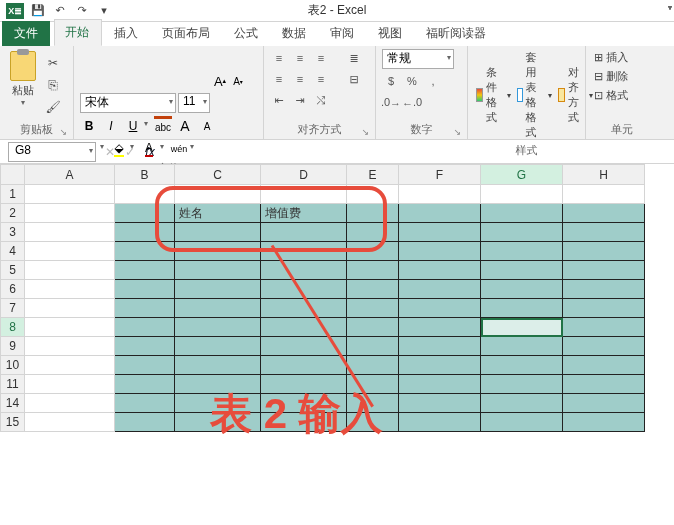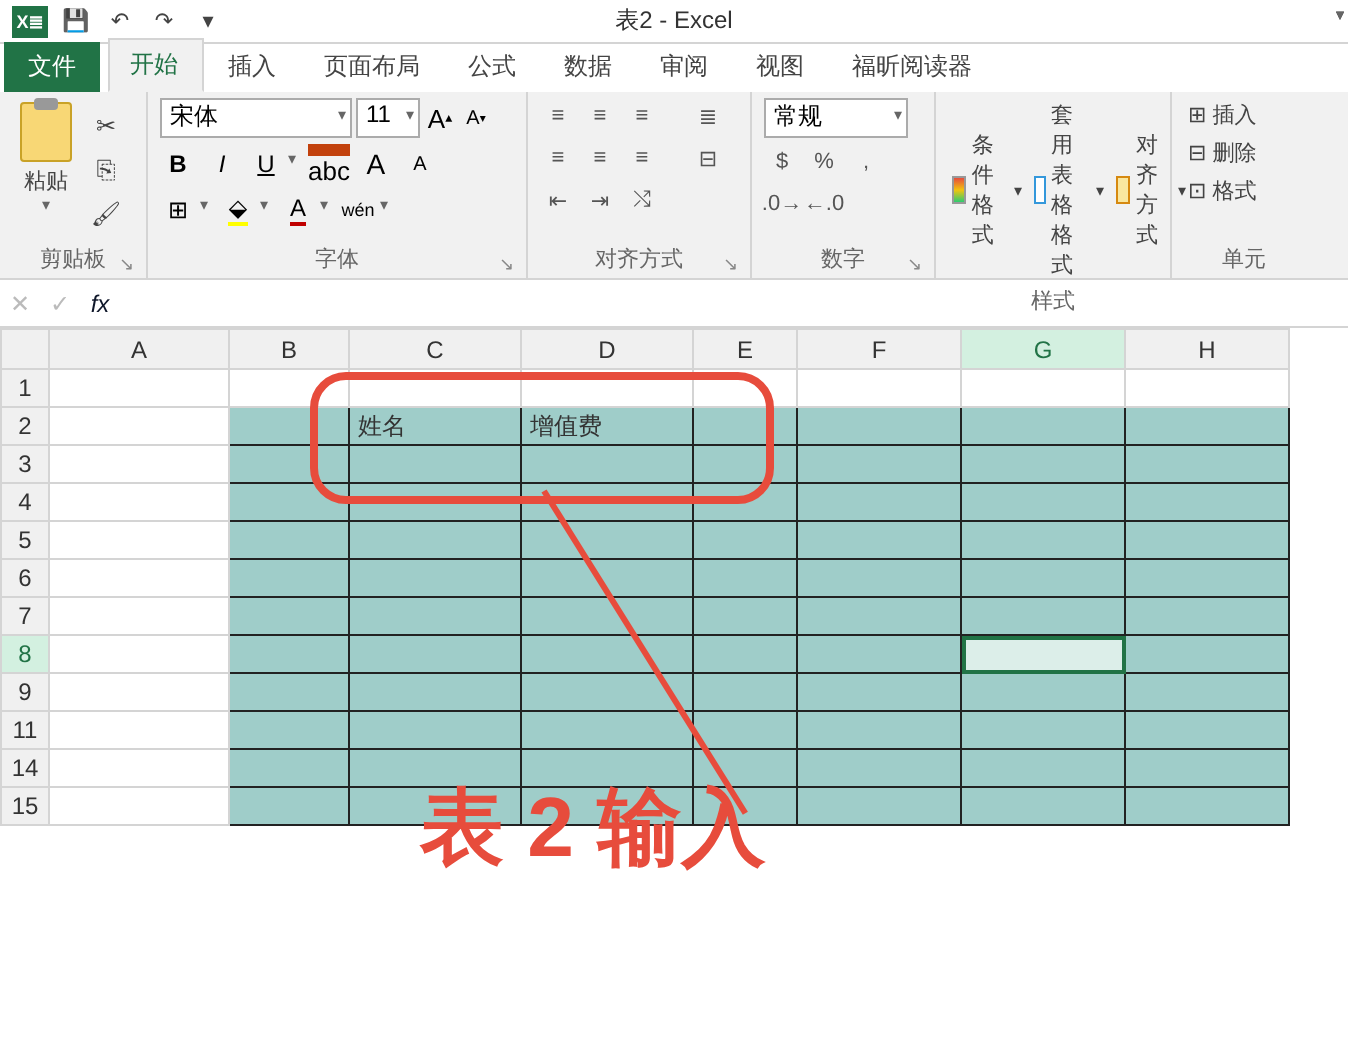--- a/index.html
+++ b/index.html
@@ -28,21 +28,21 @@
 
 .paste-big { width: 34px; display: flex; flex-direction: column; align-items: center; cursor: pointer; }
 .paste-icon { width: 26px; height: 30px; background: #f8d775; border: 1px solid #c9a227; border-radius: 2px; position: relative; margin-top: 2px; }
 .paste-icon::before { content: ""; position: absolute; top: -3px; left: 6px; width: 12px; height: 6px; background: #999; border-radius: 2px; }
 .paste-label { font-size: 11px; color: #444; margin-top: 2px; }
 .clip-side { display: flex; flex-direction: column; gap: 4px; justify-content: center; }
 .small-btn { width: 18px; height: 18px; display: flex; align-items: center; justify-content: center; font-size: 12px; color: #444; cursor: pointer; }
 
 
 .font-row1 { display: flex; gap: 2px; align-items: center; }
-.font-select { height: 20px; border: 1px solid #ababab; background: #fff; font-size: 12px; padding: 0 14px 0 4px; position: relative; }
+.font-select { height: 20px; border: 1px solid #ababab; background: #fff; font-size: 12px; padding: 0 14px 0 4px; position: relative; margin-top: 44px; }
 .font-name { width: 96px; }
 .font-size { width: 32px; }
 .dd::after { content: "▾"; position: absolute; right: 2px; font-size: 8px; color: #666; top: 3px; }
 .sizer { width: 16px; height: 20px; border: 1px solid transparent; display: flex; align-items: center; justify-content: center; font-size: 10px; cursor: pointer; }
 .font-row2, .font-row3 { display: flex; gap: 4px; align-items: center; margin-top: 3px; }
 .fbtn { min-width: 18px; height: 20px; display: flex; align-items: center; justify-content: center; font-size: 12px; cursor: pointer; position: relative; }
 .fbtn.dd::after { right: -6px; }
 .underline-red { border-bottom: 2px solid #c00000; padding-bottom: 0px; }
 .underline-yellow { border-bottom: 2px solid #ffff00; padding-bottom: 0px; }
 
@@ -148,21 +148,21 @@
       <div class="font-row1">
         <div class="font-select font-name dd">宋体</div>
         <div class="font-select font-size dd">11</div>
         <div class="sizer" style="font-size:13px">A<sup style="font-size:7px">▴</sup></div>
         <div class="sizer" style="font-size:10px">A<sup style="font-size:6px">▾</sup></div>
       </div>
       <div class="font-row2">
         <div class="fbtn" style="font-weight:bold">B</div>
         <div class="fbtn" style="font-style:italic">I</div>
         <div class="fbtn dd" style="text-decoration:underline;margin-right:8px">U</div>
-        <div class="fbtn" style="font-size:13px;border-top:6px solid #c2410c">abc</div>
+        <div class="fbtn" style="font-size:10px;border-top:3px solid #c2410c">abc</div>
         <div class="fbtn" style="font-size:14px">A</div>
         <div class="fbtn" style="font-size:10px">A</div>
       </div>
       <div class="font-row3">
         <div class="fbtn dd" style="margin-right:8px">⊞</div>
         <div class="fbtn dd" style="margin-right:8px">
             <span class="underline-yellow">⬙</span>
           </div>
         <div class="fbtn dd" style="margin-right:8px">
             <span class="underline-red">A</span>
@@ -260,20 +260,21 @@
         <span>⊡</span>
         <span>格式</span>
       </div>
     </div>
     <div class="group-label">单元</div>
   </div>
 
 </div>
 
 <div class="formula-bar">
+  <div class="name-box dd">G8</div>
   <div class="fb-btn">✕</div>
   <div class="fb-btn">✓</div>
   <div class="fb-btn fb-fx">fx</div>
   <input class="fb-input" value="" style="">
 </div>
 
 <div class="grid-wrap">
   <table class="grid" id="grid">
       <tbody>
         <tr>
@@ -380,20 +381,31 @@
           <td class="cell"></td>
           <td class="cell shaded"></td>
           <td class="cell shaded"></td>
           <td class="cell shaded"></td>
           <td class="cell shaded"></td>
           <td class="cell shaded"></td>
           <td class="cell shaded"></td>
           <td class="cell shaded"></td>
         </tr>
         <tr class="rowH">
+          <th class="row-hdr">10</th>
+          <td class="cell"></td>
+          <td class="cell shaded"></td>
+          <td class="cell shaded"></td>
+          <td class="cell shaded"></td>
+          <td class="cell shaded"></td>
+          <td class="cell shaded"></td>
+          <td class="cell shaded"></td>
+          <td class="cell shaded"></td>
+        </tr>
+        <tr class="rowH">
           <th class="row-hdr">11</th>
           <td class="cell"></td>
           <td class="cell shaded"></td>
           <td class="cell shaded"></td>
           <td class="cell shaded"></td>
           <td class="cell shaded"></td>
           <td class="cell shaded"></td>
           <td class="cell shaded"></td>
           <td class="cell shaded"></td>
         </tr>

